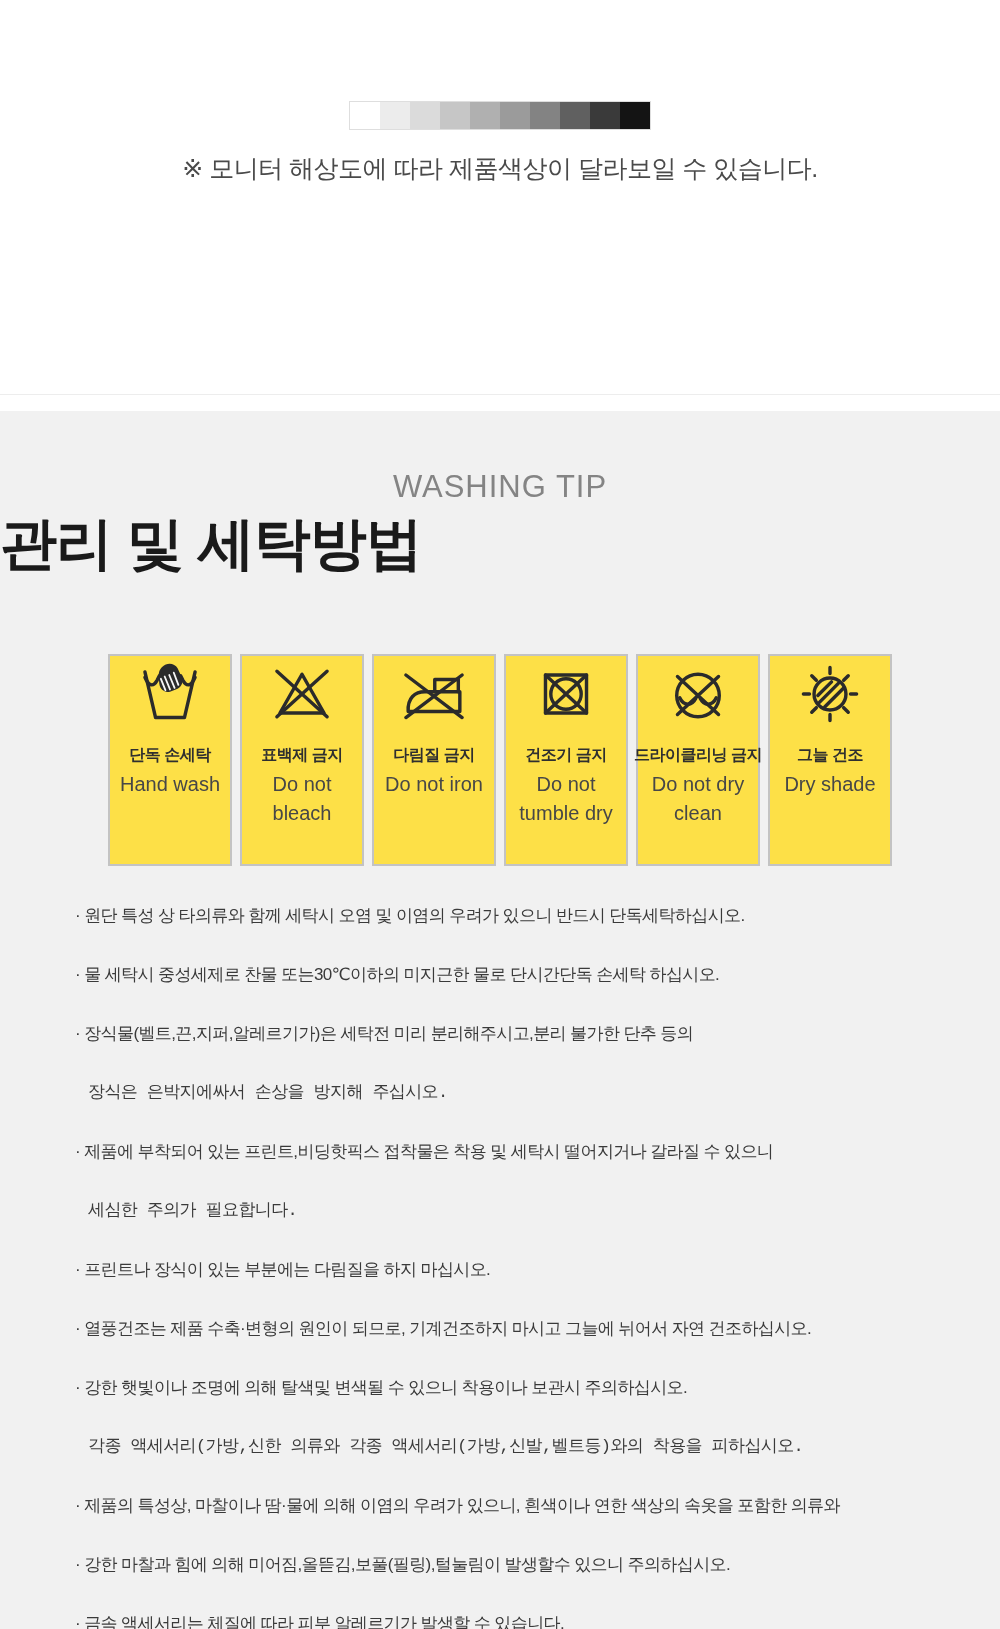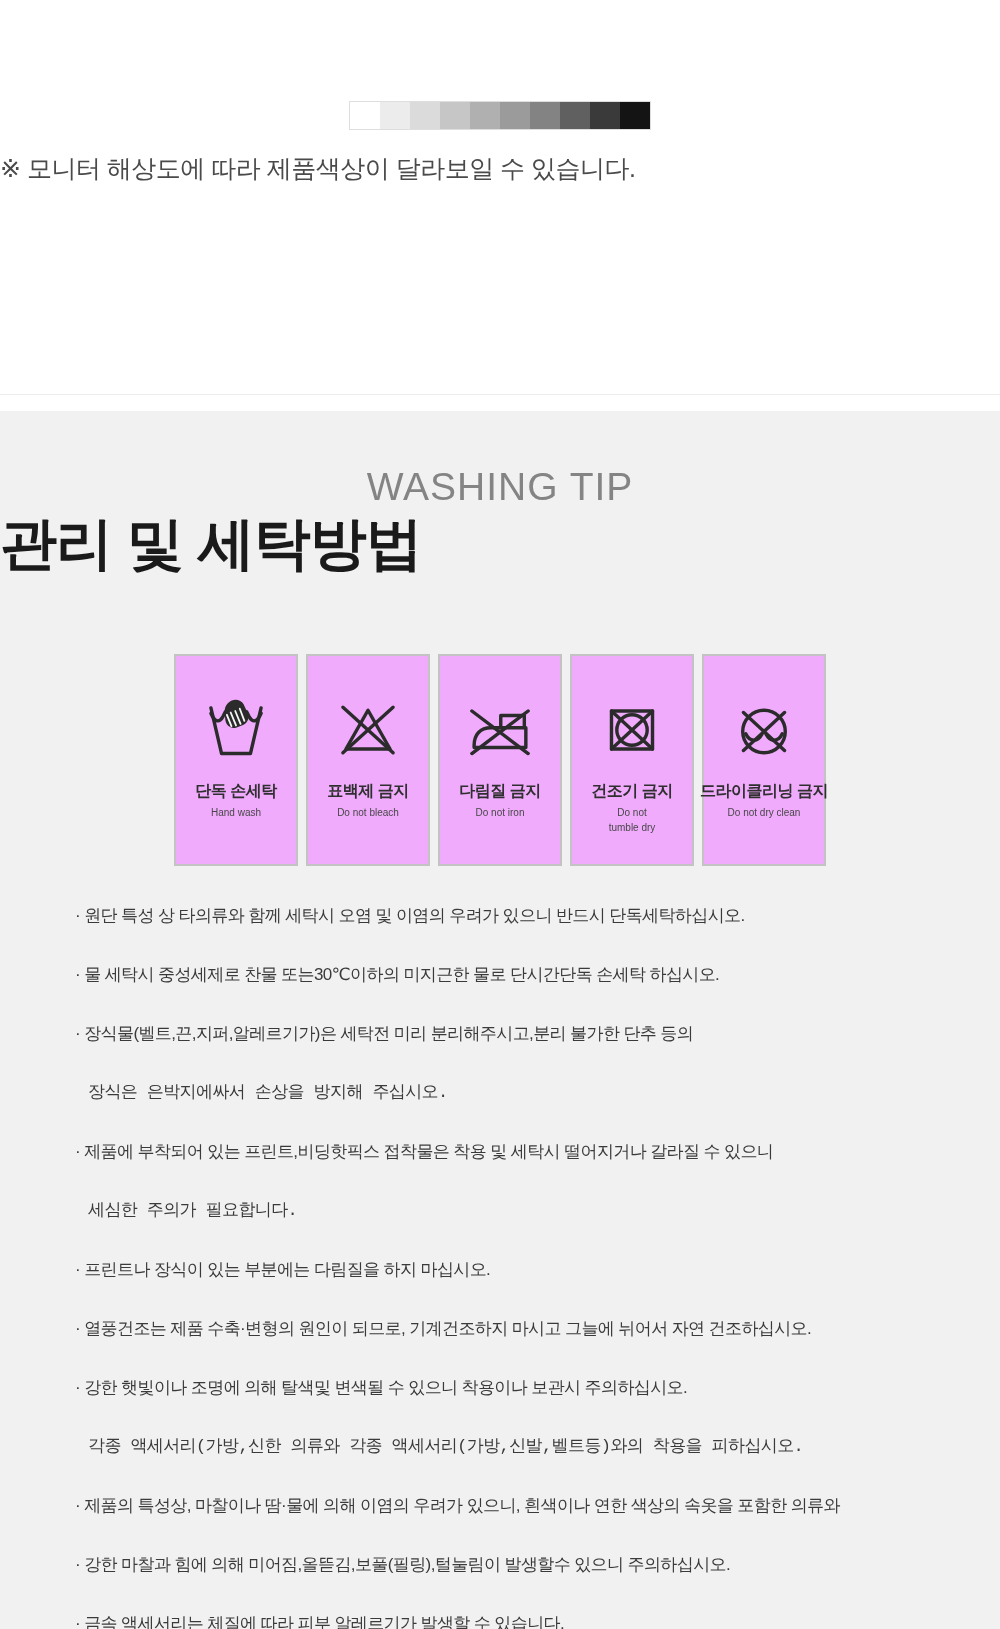--- a/index.html
+++ b/index.html
@@ -11,59 +11,58 @@
   .page{width:1000px;height:1629px;overflow:hidden;}
 
   
   .top{height:293px;border-bottom:1px solid #ededed;}
   .gs-bar{
     width:300px;height:27px;margin:101px auto 0;
     display:flex;border:1px solid #dedede;box-sizing:content-box;
   }
   .gs-cell{flex:1 1 auto;height:100%;}
   .notice{
-    margin:22px 0 0;
+    margin:22px 0 0;text-align:center;
     font-size:25px;font-weight:500;color:#4a4a4a;letter-spacing:-0.5px;
   }
 
   
   .washing{
     margin-top:16px;background:#f1f1f1;
     height:1319px;box-sizing:border-box;padding-top:60px;
   }
   .eyebrow{
-    text-align:center;font-size:39px;line-height:32px;
+    text-align:center;font-size:31px;line-height:32px;
     color:#848484;font-weight:400;letter-spacing:1px;
   }
   .title{
     margin:10px 0 0;
     font-size:57px;line-height:60px;font-weight:800;
     color:#1a1a1a;letter-spacing:-1px;
   }
 
   
   .sym-row{
     margin-top:81px;display:flex;justify-content:center;gap:8px;
   }
   .sym-box{
     width:124px;height:212px;box-sizing:border-box;
-    background:#f0abfc;border:2px solid #c3c3c3;
+    background:#fde047;border:2px solid #c3c3c3;
     display:flex;flex-direction:column;align-items:center;
-    padding-top:36px;
   }
   .sym-icon{width:76px;height:76px;flex:0 0 auto;}
   .sym-icon .ln{fill:none;stroke:#2b2b2b;stroke-width:4.5;stroke-linecap:round;stroke-linejoin:round;}
   .sym-icon .fl{fill:#2b2b2b;stroke:none;}
   .sym-icon .wh{fill:none;stroke:#f6f6f6;stroke-width:2.4;stroke-linecap:round;}
   .sym-ko{
     margin-top:13px;font-size:16px;font-weight:600;color:#2f2f2f;
     white-space:nowrap;letter-spacing:-0.5px;
   }
   .sym-en{
-    margin-top:4px;font-size:10px;font-weight:400;color:#474747;
+    margin-top:4px;font-size:20px;font-weight:400;color:#474747;
     text-align:center;line-height:1.45;white-space:pre-line;
   }
 
   
   .care-list{margin-top:20px;padding-left:75px;padding-right:40px;}
   .care-line{
     height:59px;line-height:59px;white-space:nowrap;
     font-size:17px;color:#3a3a3a;letter-spacing:-0.6px;
   }
   .care-line.cont{padding-left:13px;font-family:Liberation Mono, monospace;}
@@ -140,20 +139,29 @@
       <div class="sym-box">
         <svg class="sym-icon" viewBox="0 0 100 100">
           <circle class="ln" cx="50" cy="52" r="28"></circle>
           <path class="ln" d="M26,55 C31,66 42,66 47,56 M53,56 C58,66 69,66 74,55"></path>
           <path class="ln" d="M23,27 L77,77 M77,27 L23,77"></path>
         </svg>
         <div class="sym-ko">드라이클리닝 금지</div>
         <div class="sym-en">Do not dry clean</div>
       </div>
 
+      <div class="sym-box">
+        <svg class="sym-icon" viewBox="0 0 100 100">
+          <circle class="ln" cx="50" cy="50" r="21"></circle>
+          <path class="ln" d="M50,15 L50,23 M50,77 L50,85 M15,50 L23,50 M77,50 L85,50 M26,26 L32,32 M68,68 L74,74 M26,74 L32,68 M68,32 L74,26"></path>
+          <path class="ln" d="M34,52 L52,34 M36,61 L61,36 M43,67 L67,43"></path>
+        </svg>
+        <div class="sym-ko">그늘 건조</div>
+        <div class="sym-en">Dry shade</div>
+      </div>
 
     </div>
 
     <div class="care-list">
       <div class="care-line">· 원단 특성 상 타의류와 함께 세탁시 오염 및 이염의 우려가 있으니 반드시 단독세탁하십시오.</div>
       <div class="care-line">· 물 세탁시 중성세제로 찬물 또는30℃이하의 미지근한 물로 단시간단독 손세탁 하십시오.</div>
       <div class="care-line">· 장식물(벨트,끈,지퍼,알레르기가)은 세탁전 미리 분리해주시고,분리 불가한 단추 등의</div>
       <div class="care-line cont">장식은 은박지에싸서 손상을 방지해 주십시오.</div>
       <div class="care-line">· 제품에 부착되어 있는 프린트,비딩핫픽스 접착물은 착용 및 세탁시 떨어지거나 갈라질 수 있으니</div>
       <div class="care-line cont">세심한 주의가 필요합니다.</div>

